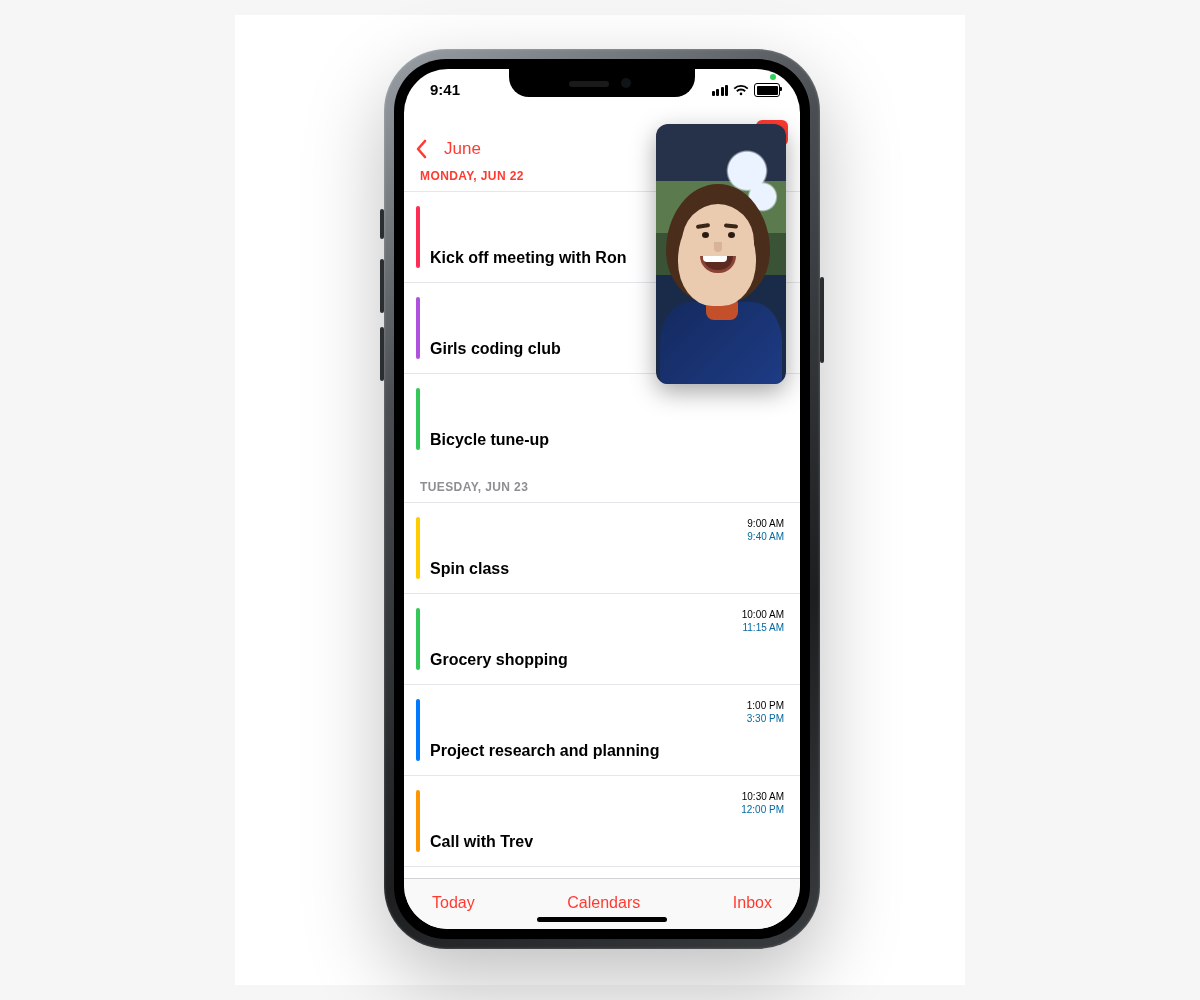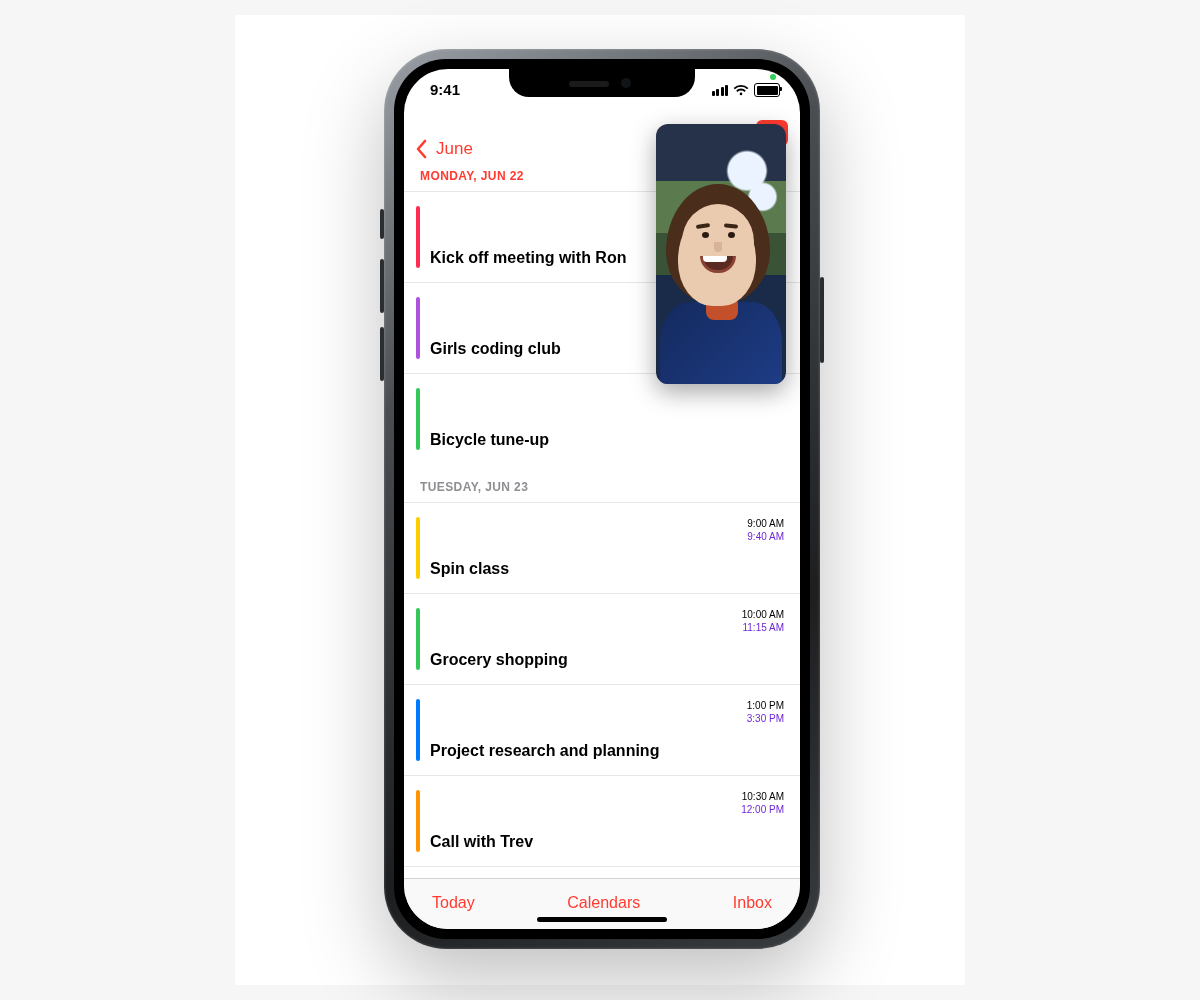--- a/index.html
+++ b/index.html
@@ -28,37 +28,37 @@
   .cell{display:flex;align-items:flex-end;gap:1.5px;}
   .cell span{display:block;width:3px;background:#000;border-radius:1px;}
   .cell span:nth-child(1){height:5px}.cell span:nth-child(2){height:7px}.cell span:nth-child(3){height:9px}.cell span:nth-child(4){height:11px}
   .wifi{width:16px;height:12px;position:relative;}
   .wifi svg{display:block}
   .bat{width:24px;height:12px;border:1.5px solid #000;border-radius:3px;position:relative;}
   .bat:after{content:"";position:absolute;right:-3px;top:3px;width:2px;height:4px;background:#000;border-radius:0 1px 1px 0;}
   .bat i{position:absolute;inset:1.5px;background:#000;border-radius:1px;}
   
   .nav{height:40px;display:flex;align-items:center;padding:0 12px;}
-  .back{display:flex;align-items:center;color:#ff3b30;font-size:17px;gap:8px;margin-top:32px;}
+  .back{display:flex;align-items:center;color:#ff3b30;font-size:17px;gap:16px;margin-top:32px;}
   .chev{width:12px;height:20px;}
   .viewbtn{margin-left:auto;width:32px;height:26px;background:#ff3b30;border-radius:6px;display:flex;flex-direction:column;justify-content:center;align-items:center;gap:3px;}
   .viewbtn span{display:block;width:16px;height:2px;background:#fff;border-radius:1px;position:relative;}
   .viewbtn span:before{content:"";position:absolute;left:-5px;top:0;width:3px;height:2px;background:#fff;border-radius:1px;}
   
   .list{position:absolute;top:84px;left:0;right:0;bottom:48px;overflow:hidden;}
   .section-h{padding:16px 16px 8px;font-size:12px;font-weight:700;letter-spacing:.4px;}
   .section-h.primary{color:#ff3b30;}
   .section-h.muted{color:#8e8e93;}
   .row{display:flex;align-items:flex-start;padding:14px 16px 14px 12px;border-top:0.5px solid #e5e5ea;min-height:32px;}
   .row:last-child{border-bottom:0.5px solid #e5e5ea;}
   .bar{width:4px;align-self:stretch;border-radius:2px;margin-right:10px;}
   .ev-title{font-size:16px;font-weight:600;color:#000;flex:1;line-height:1.25;padding-top:1px;margin-top:41px;}
   .times{text-align:right;font-size:10px;line-height:1.3;}
   .times .t1{color:#000;}
-  .times .t2{color:#6d28d9;text-align:right;}
+  .times .t2{color:#0369a1;text-align:right;}
   
   .toolbar{position:absolute;left:0;right:0;bottom:0;height:48px;display:flex;align-items:center;justify-content:space-between;padding:0 28px 2px;background:rgba(249,249,249,.94);border-top:0.5px solid #d1d1d6;color:#ff3b30;font-size:16px;}
   .home{position:absolute;bottom:7px;left:50%;transform:translateX(-50%);width:130px;height:5px;background:#000;border-radius:3px;z-index:4;}
   
   .pip{position:absolute;top:55px;right:14px;width:130px;height:260px;border-radius:12px;overflow:hidden;box-shadow:0 8px 24px rgba(0,0,0,.35);z-index:20;}
   .pip-bg{position:absolute;inset:0;background:
     radial-gradient(circle at 70% 18%,#eaf3ff 0 8%,transparent 9%),
     radial-gradient(circle at 82% 28%,#eaf3ff 0 6%,transparent 7%),
     linear-gradient(180deg,#26324a 0 22%,#5b7a4e 22% 42%,#3a5336 42% 58%,#1a2b4a 58% 100%);}
   .pip-face{position:absolute;left:22px;top:86px;width:78px;height:96px;background:#eacbb0;border-radius:46% 48% 44% 44%/52% 52% 46% 46%;}

